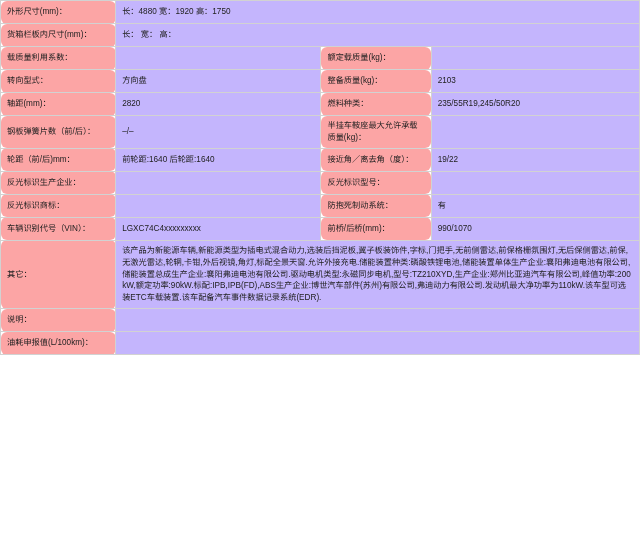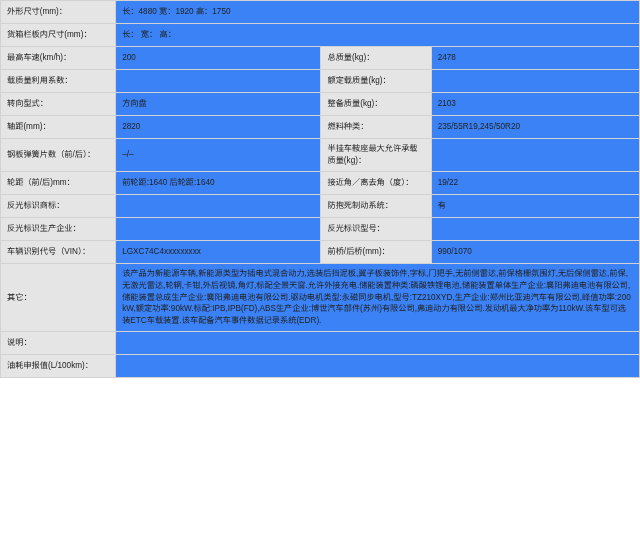--- a/index.html
+++ b/index.html
@@ -22,25 +22,26 @@
   #spec-table td {
     border: 1px solid #d2d2d2;
     font-size: 8.2px;
     line-height: 1.45;
     padding: 4px 6px;
     vertical-align: middle;
     word-break: break-all;
     height: 14px;
   }
   td.label {
-    background: #e5e5e5;
+    background: #fca5a5;
     color: #222;
+    border-radius: 6px;
   }
   td.value {
-    background: #3b82f6;
+    background: #c4b5fd;
     color: #222;
   }
   .col-l1 { width: 115px; }
   .col-v1 { width: 205px; }
   .col-l2 { width: 110px; }
   .col-v2 { width: 208px; }
   .tall-note {
     line-height: 1.7;
     padding: 6px 6px;
     vertical-align: top;
@@ -61,26 +62,20 @@
   <tbody>
       <tr>
         <td class="label">外形尺寸(mm)：</td>
         <td class="value" colspan="3">长：4880 宽：1920 高：1750</td>
       </tr>
       <tr>
         <td class="label">货箱栏板内尺寸(mm)：</td>
         <td class="value" colspan="3">长：  宽：  高：</td>
       </tr>
       <tr>
-        <td class="label">最高车速(km/h)：</td>
-        <td class="value">200</td>
-        <td class="label">总质量(kg)：</td>
-        <td class="value">2478</td>
-      </tr>
-      <tr>
         <td class="label">载质量利用系数：</td>
         <td class="value"></td>
         <td class="label">额定载质量(kg)：</td>
         <td class="value"></td>
       </tr>
       <tr>
         <td class="label">转向型式：</td>
         <td class="value">方向盘</td>
         <td class="label">整备质量(kg)：</td>
         <td class="value">2103</td>
@@ -97,30 +92,30 @@
         <td class="label multiline">半挂车鞍座最大允许承载质量(kg)：</td>
         <td class="value"></td>
       </tr>
       <tr>
         <td class="label">轮距（前/后)mm：</td>
         <td class="value">前轮距:1640 后轮距:1640</td>
         <td class="label">接近角／离去角（度）：</td>
         <td class="value">19/22</td>
       </tr>
       <tr>
+        <td class="label">反光标识生产企业：</td>
+        <td class="value"></td>
+        <td class="label">反光标识型号：</td>
+        <td class="value"></td>
+      </tr>
+      <tr>
         <td class="label">反光标识商标：</td>
         <td class="value"></td>
         <td class="label">防抱死制动系统：</td>
         <td class="value">有</td>
-      </tr>
-      <tr>
-        <td class="label">反光标识生产企业：</td>
-        <td class="value"></td>
-        <td class="label">反光标识型号：</td>
-        <td class="value"></td>
       </tr>
       <tr>
         <td class="label">车辆识别代号（VIN）：</td>
         <td class="value">LGXC74C4xxxxxxxxx</td>
         <td class="label">前桥/后桥(mm)：</td>
         <td class="value">990/1070</td>
       </tr>
       <tr>
         <td class="label">其它：</td>
         <td class="value tall-note" colspan="3">该产品为新能源车辆,新能源类型为插电式混合动力,选装后挡泥板,翼子板装饰件,字标,门把手,无前侧雷达,前保格栅氛围灯,无后保侧雷达,前保,无激光雷达,轮辋,卡钳,外后视镜,角灯,标配全景天窗.允许外接充电.储能装置种类:磷酸铁锂电池,储能装置单体生产企业:襄阳弗迪电池有限公司,储能装置总成生产企业:襄阳弗迪电池有限公司.驱动电机类型:永磁同步电机,型号:TZ210XYD,生产企业:郑州比亚迪汽车有限公司,峰值功率:200kW,额定功率:90kW.标配:IPB,IPB(FD),ABS生产企业:博世汽车部件(苏州)有限公司,弗迪动力有限公司.发动机最大净功率为110kW.该车型可选装ETC车载装置.该车配备汽车事件数据记录系统(EDR).</td>

